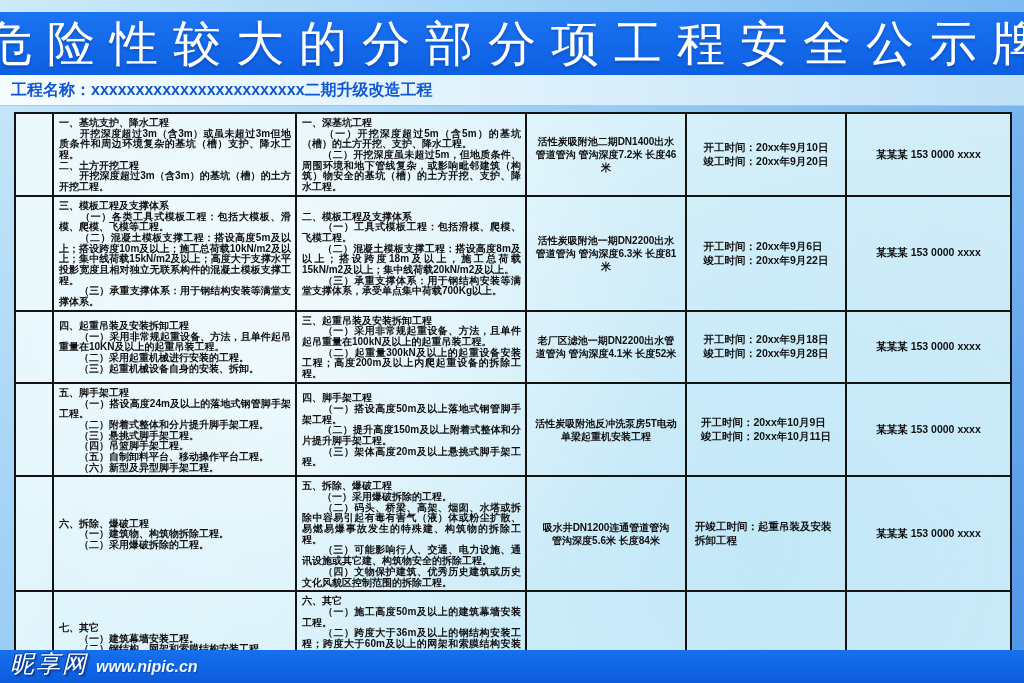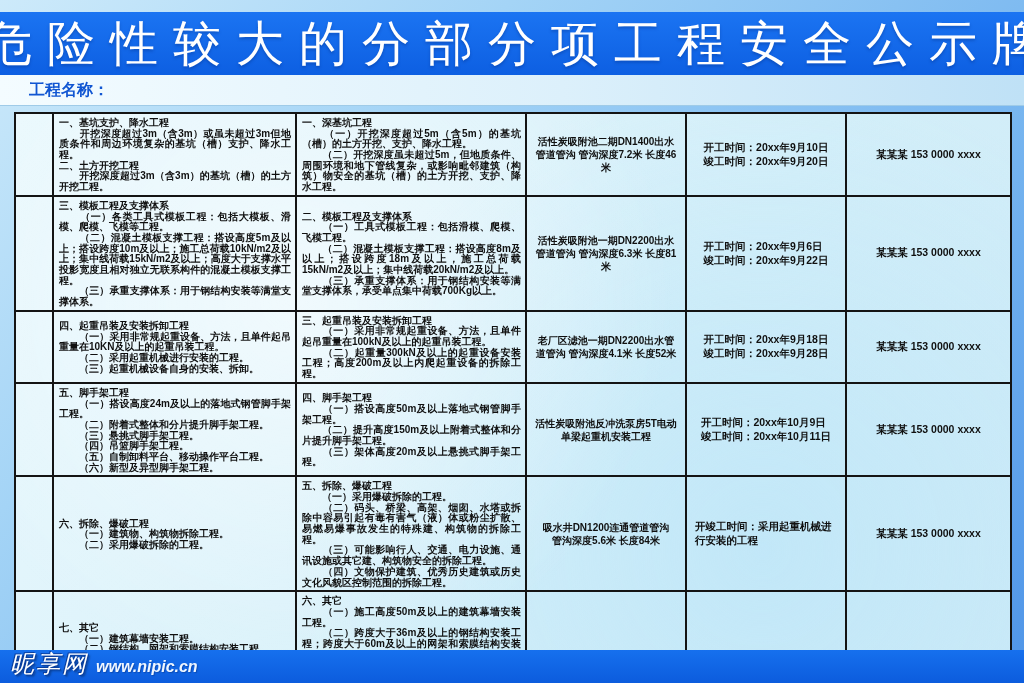--- a/index.html
+++ b/index.html
@@ -21,21 +21,21 @@
     color: #ffffff; font-size: 48px; font-weight: normal;
     letter-spacing: 15px; text-indent: 15px;
     text-shadow: 0 2px 3px rgba(0,40,120,.35);
     white-space: nowrap;
   }
 
   
   .project-band {
     position: absolute; left: 0; top: 75px; width: 1024px; height: 31px;
     background: linear-gradient(to right, #f4fcff 0%, #dcf0fb 55%, #bfe1f6 100%);
-    display: flex; align-items: center; padding-left: 29px;
+    display: flex; align-items: center; padding-left: 11px;
     color: #1156d2; font-weight: bold; font-size: 16px;
     border-bottom: 1px solid #9fcbe8;
   }
 
   
   table.board {
     position: absolute; left: 14px; top: 112px; width: 996px;
     border-collapse: collapse; table-layout: fixed;
     background:
       radial-gradient(circle at 28% 30%, rgba(255,255,255,.55), rgba(255,255,255,0) 45%),
@@ -107,20 +107,21 @@
 </style>
 </head>
 <body>
 
 <div class="title-band">
   <h1>危险性较大的分部分项工程安全公示牌</h1>
 </div>
 
 <div class="project-band">
   <span>工程名称：</span>
+  <span>xxxxxxxxxxxxxxxxxxxxxxxx二期升级改造工程</span>
 </div>
 
 <table class="board">
   <colgroup>
     <col style="width:38px">
       <col style="width:243px">
       <col style="width:230px">
     <col style="width:160px">
       <col style="width:160px">
       <col style="width:165px">
@@ -244,21 +245,21 @@
       <td class="c-over">
           <div class="cell-text">五、拆除、爆破工程
 　　（一）采用爆破拆除的工程。
 　　（二）码头、桥梁、高架、烟囱、水塔或拆除中容易引起有毒有害气（液）体或粉尘扩散、易燃易爆事故发生的特殊建、构筑物的拆除工程。
 　　（三）可能影响行人、交通、电力设施、通讯设施或其它建、构筑物安全的拆除工程。
 　　（四）文物保护建筑、优秀历史建筑或历史文化风貌区控制范围的拆除工程。</div>
         </td>
       <td class="c-project">
           <div class="cell-text">吸水井DN1200连通管道管沟　管沟深度5.6米 长度84米</div>
         </td>
-      <td class="c-schedule"><div class="cell-text">开竣工时间：采用起重机械进行安装的工程</div></td>
+      <td class="c-schedule"><div class="cell-text">开竣工时间：起重吊装及安装拆卸工程</div></td>
       <td class="c-contact">
           <div class="cell-text">某某某 153 0000 xxxx</div>
         </td>
     </tr>
 
     <tr class="r5">
       <td class="c-no">
           <div class="cell-text"></div>
         </td>
       <td class="c-scope">

